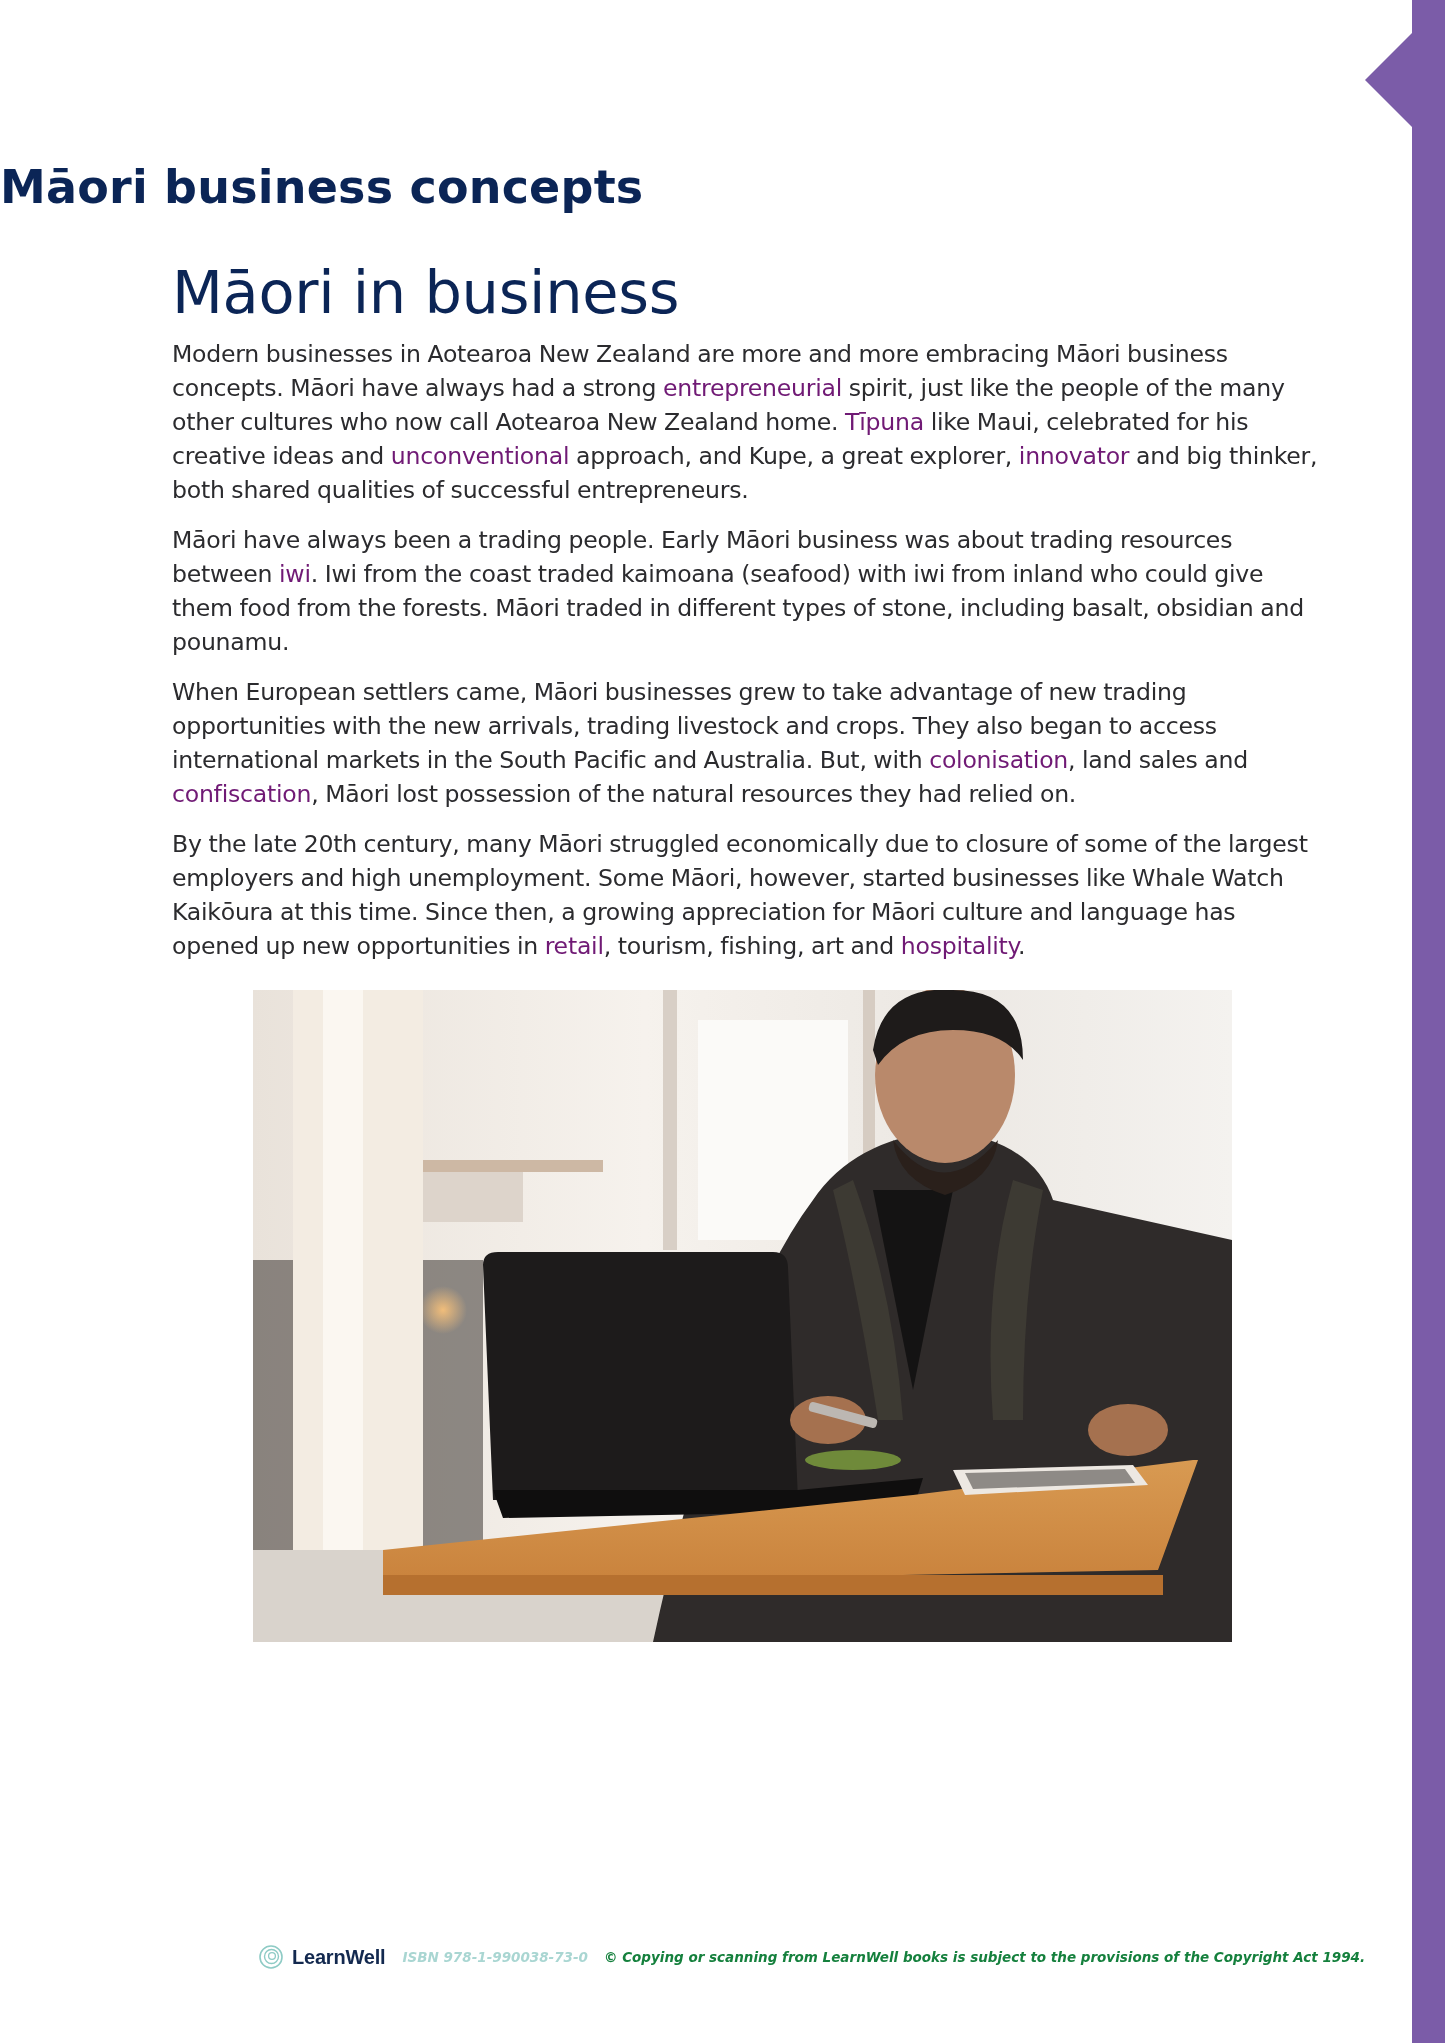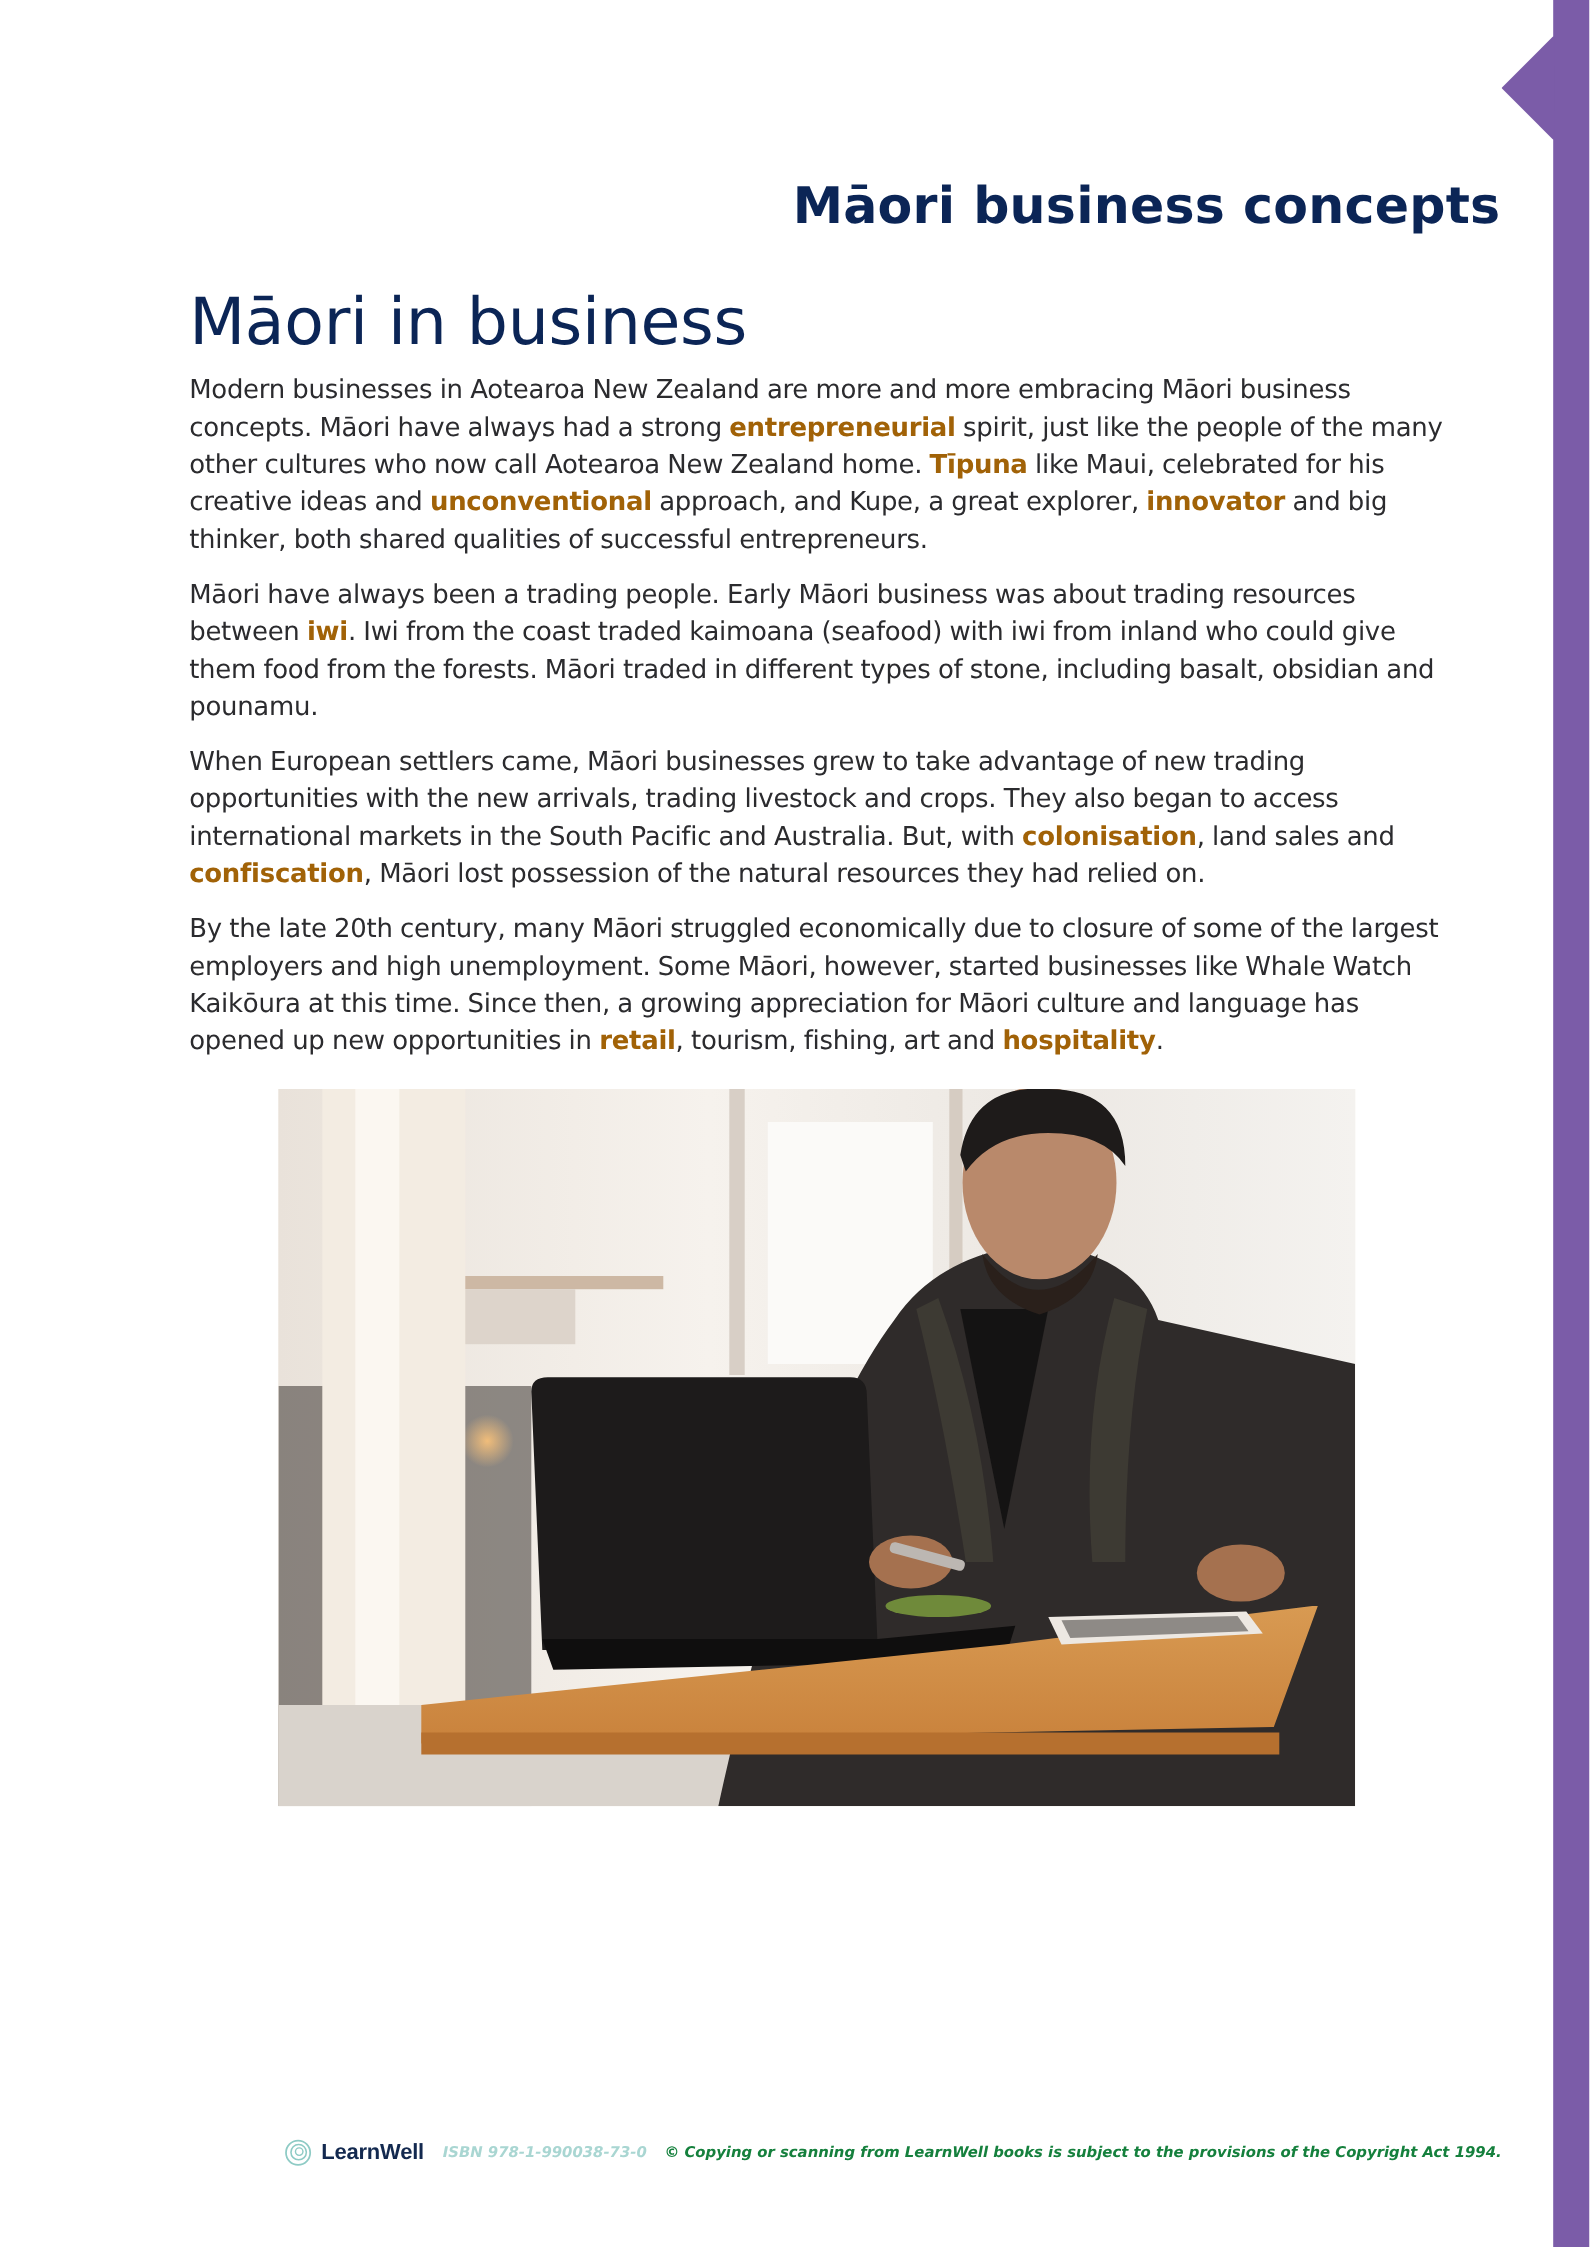--- a/index.html
+++ b/index.html
@@ -10,34 +10,34 @@
     color:#2b2b2e;
   }
   .side-band {
     position:absolute; top:0; right:0; width:33px; height:2043px;
     background:#7b5ca8;
   }
   .side-tab {
     position:absolute; top:33px; left:1365px; width:48px; height:94px;
   }
   .page-title {
-    position:absolute; top:160px; left:0; width:1364px; text-align:right;
+    position:absolute; top:160px; left:0; width:1364px; text-align:left;
     font-size:46px; font-weight:bold; color:#0b2556; letter-spacing:0.2px;
   }
   .section-heading {
     position:absolute; top:258px; left:172px;
     font-size:59px; font-weight:normal; color:#0b2556; letter-spacing:-0.3px;
   }
   .body-text {
     position:absolute; left:172px; width:1150px;
     font-size:23.6px; line-height:34px; color:#2b2b2e;
     letter-spacing:-0.25px; word-spacing:-0.5px;
   }
   .body-text p { margin:0 0 16px 0; }
-  .kw { font-weight:bold; color:#a16207; }
+  .kw { font-weight:normal; color:#701a75; }
   .photo {
     position:absolute; left:253px; top:990px; width:979px; height:652px;
     overflow:hidden; background:#efe9e2;
   }
   .photo svg { display:block; }
   .footer {
     position:absolute; top:1940px; left:258px; height:34px;
     display:flex; align-items:center; white-space:nowrap;font-weight:bold;
   }
   .logo-mark { width:26px; height:26px; margin-right:8px; }

